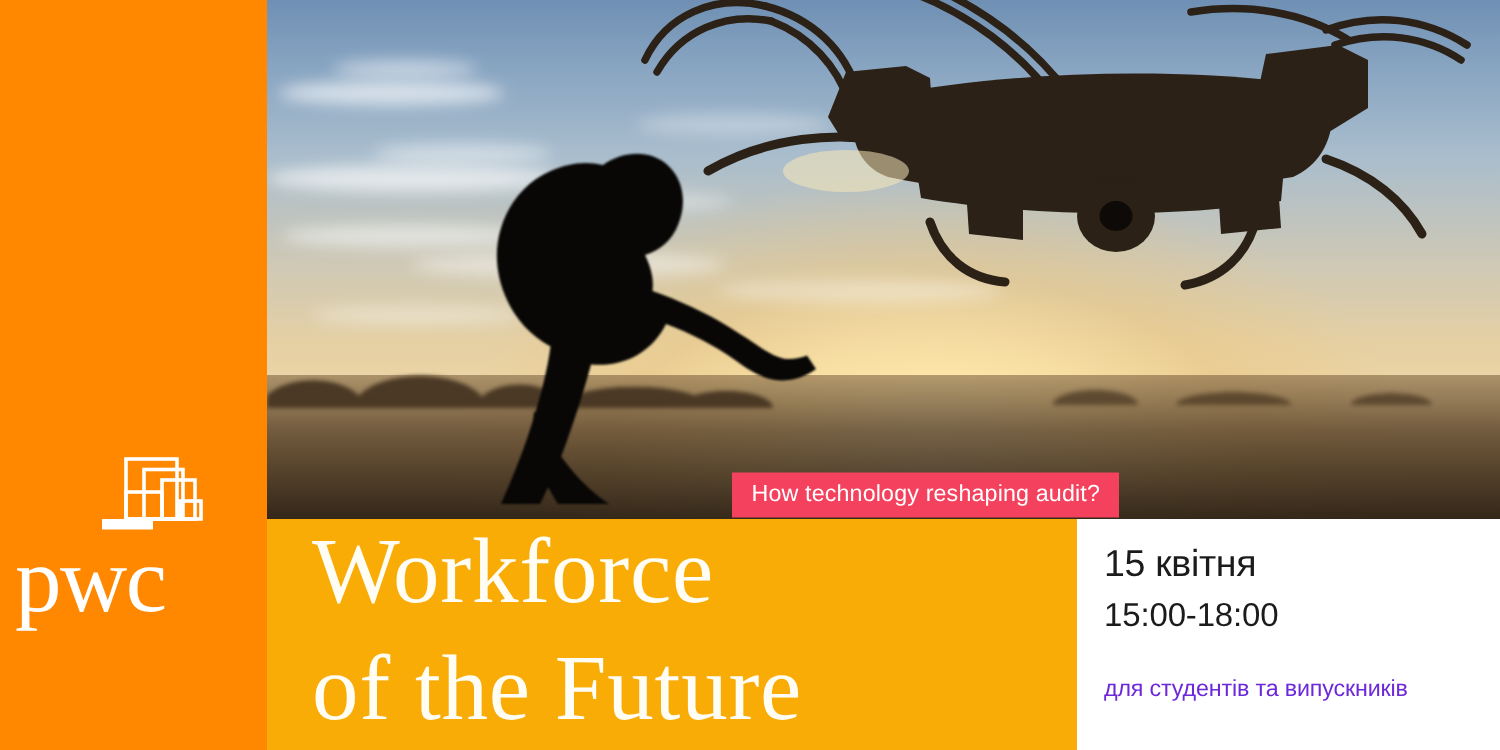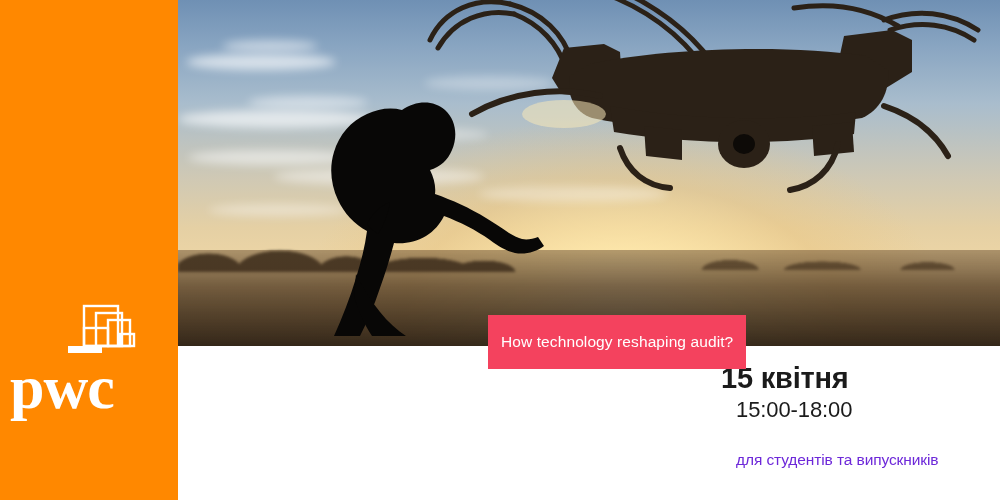--- a/index.html
+++ b/index.html
@@ -43,21 +43,21 @@
     width: 88px;
     height: 58px;
   }
   .pwc-mark svg { display: block; }
   .pwc-wordmark {
     position: absolute;
     left: 10px;
     top: 58px;
     width: 160px;
     font-family: "Liberation Serif", "DejaVu Serif", serif;
-    font-weight: 700;
+    font-weight: 400;
     font-size: 62px;
     line-height: 62px;
     letter-spacing: -1px;
     color: #ffffff;
   }
 
   
   .photo {
     position: absolute;
     left: 178px;
@@ -175,21 +175,21 @@
     filter: blur(0.5px);
   }
   .drone svg { display: block; }
 
   
   .ribbon {
     position: absolute;
     left: 488px;
     top: 315px;
     height: 30px;
-    padding: 12px 13px;
+    padding: 0 13px;
     display: flex;
     align-items: center;
     background: #f4425e;
     color: #ffffff;
     font-size: 15.5px;
     font-weight: 400;
     letter-spacing: .1px;
     white-space: nowrap;
     z-index: 7;
   }
@@ -224,24 +224,24 @@
     position: absolute;
     left: 718px;
     top: 346px;
     width: 282px;
     height: 154px;
     background: #ffffff;
     z-index: 4;
   }
   .event-date {
     position: absolute;
-    left: 3px;
+    left: 18px;
     top: 16px;
-    font-size: 29px;
-    font-weight: 700;
+    font-size: 25px;
+    font-weight: 400;
     color: #1b1b1b;
     letter-spacing: -0.2px;
     white-space: nowrap;
   }
   .event-time {
     position: absolute;
     left: 18px;
     top: 51px;
     font-size: 22px;
     font-weight: 400;
@@ -356,20 +356,24 @@
           <path d="M470,120 C500,130 522,148 534,170"></path>
         </g>
         <ellipse cx="330" cy="158" rx="11" ry="10" fill="#0d0a07"></ellipse>
         <ellipse cx="150" cy="128" rx="42" ry="14" fill="#f7e8b8" opacity="0.55"></ellipse>
       </svg>
     </div>
   </div>
 
   <div class="ribbon">How technology reshaping audit?</div>
 
+  <div class="title-panel">
+    <div class="event-title">Workforce
+of the Future</div>
+  </div>
 
   <div class="detail-panel">
     <div class="event-date">15 квітня</div>
     <div class="event-time">15:00-18:00</div>
     <div class="event-audience">для студентів та випускників</div>
   </div>
 
   <div class="brand-rail">
     <div class="pwc-logo">
       <div class="pwc-mark">

